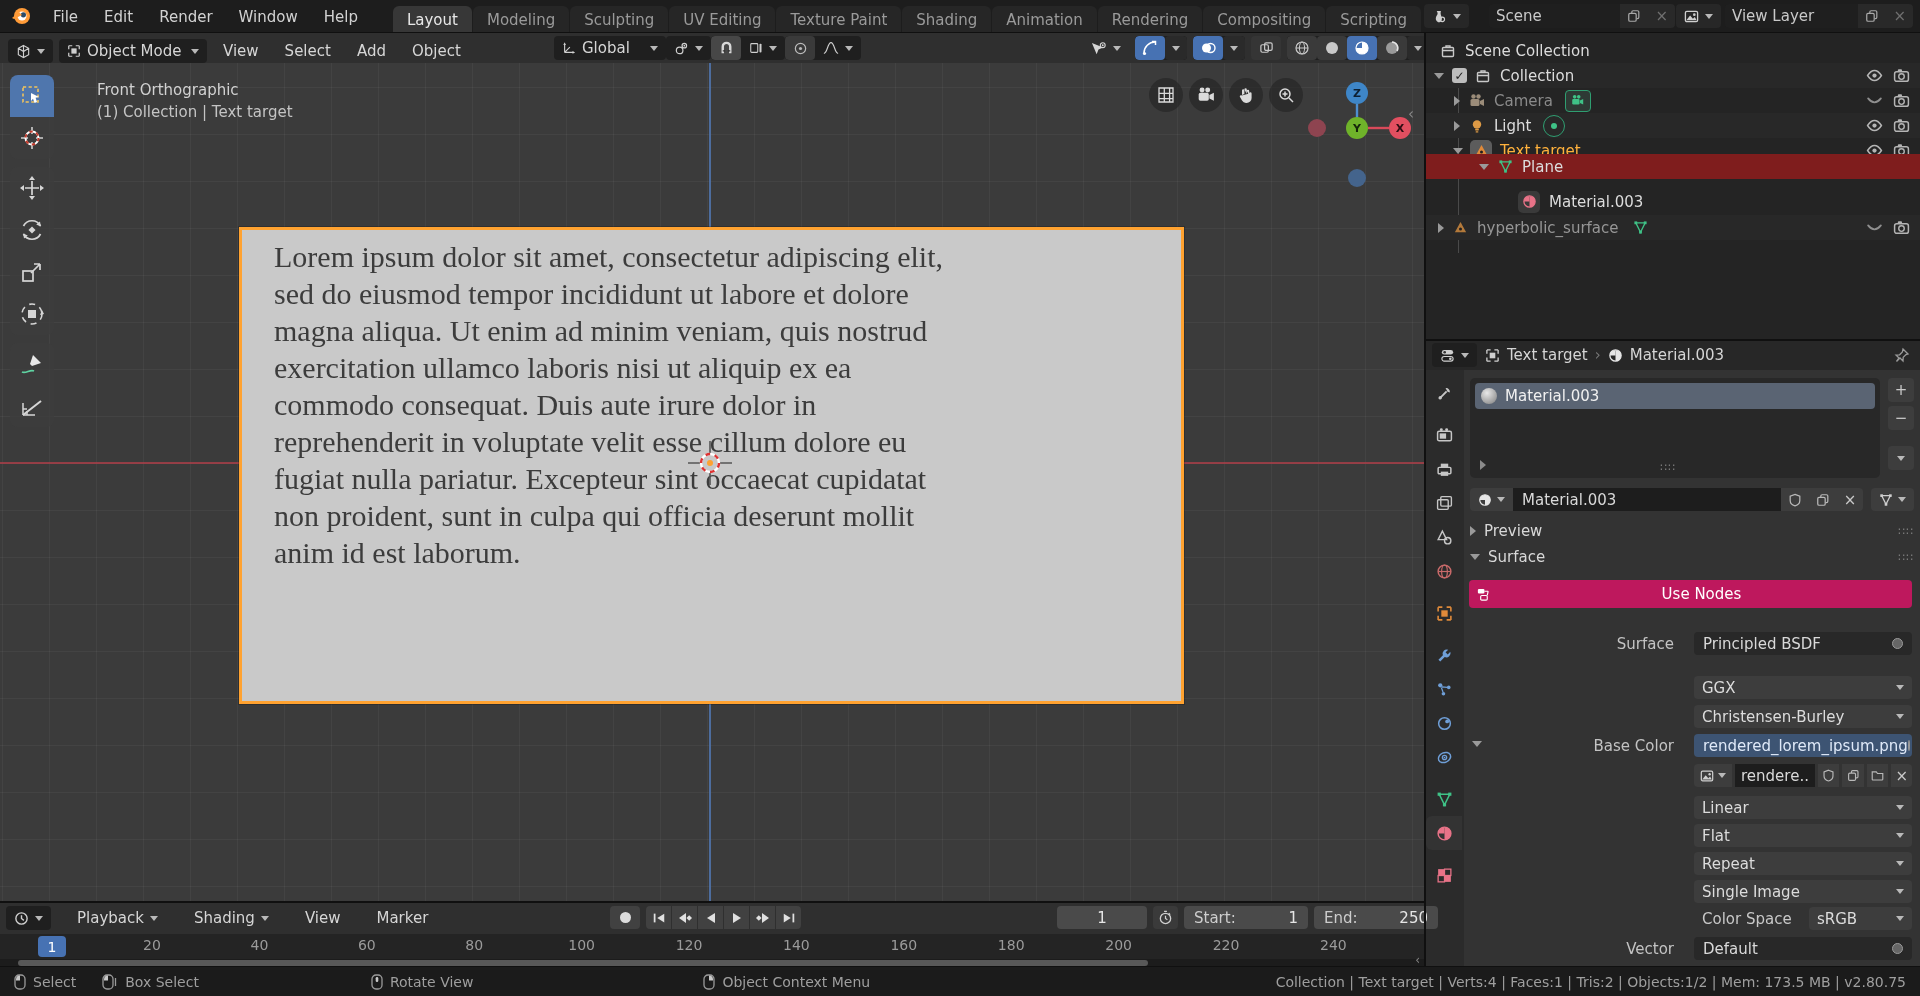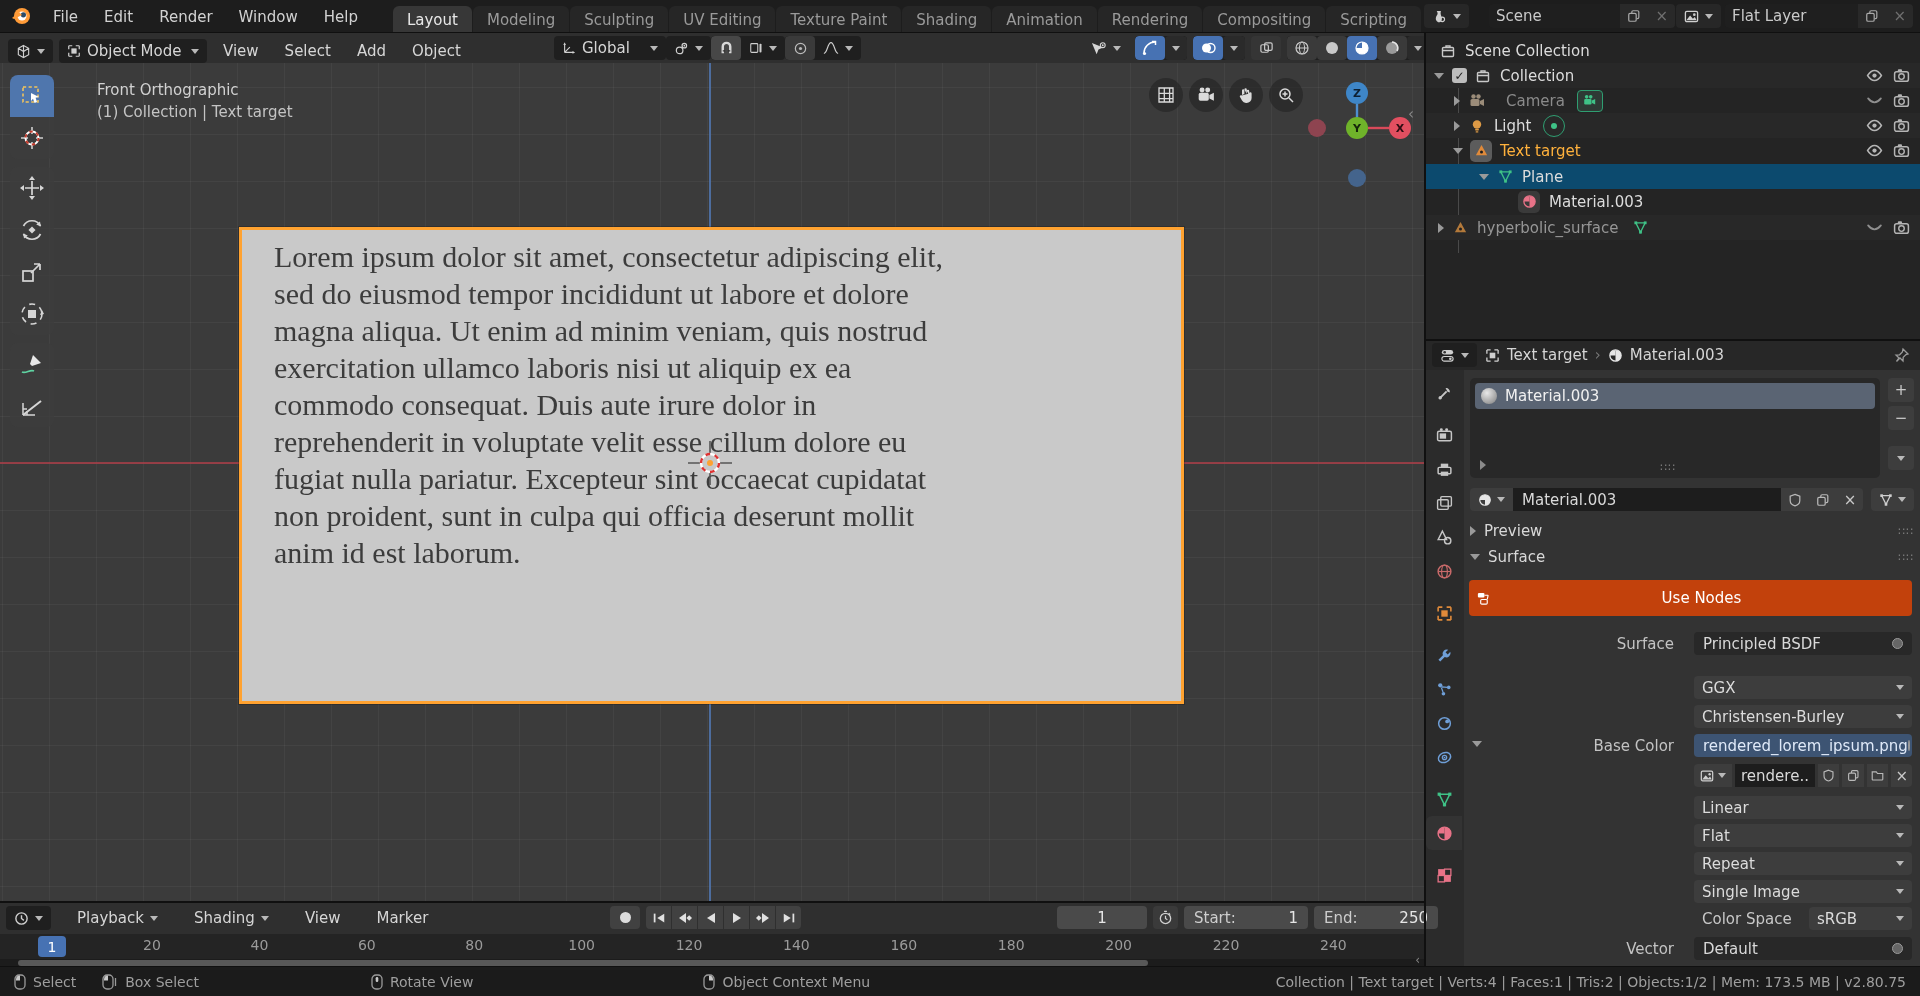--- a/index.html
+++ b/index.html
@@ -223,21 +223,21 @@
       </div>
     </div>
     <div class="abs row" style="left:1676px;top:4px;gap:4px">
       <div class="hbtn" style="background:#272727">
         <svg class="ic" width="15" height="15" viewBox="0 0 16 16">
             <use href="#i-img" color="#cfcfcf"></use>
           </svg>
         <span class="caret"></span>
       </div>
       <div class="id-field" style="width:188px">
-        <span class="seg" style="flex:1">Flat Layer</span>
+        <span class="seg" style="flex:1">View Layer</span>
         <span class="seg dim">
             <svg class="ic" width="14" height="14" viewBox="0 0 16 16">
               <use href="#i-copy" color="#a8a8a8"></use>
             </svg>
           </span>
         <span class="seg dim" style="color:#6f6f6f">×</span>
       </div>
     </div>
   </div>
 
@@ -573,21 +573,21 @@
             <use href="#i-cam" color="#b5b5b5"></use>
           </svg>
       </span>
     </div>
 
     <div class="ol-row" style="top:55px">
       <span class="tri-r" style="margin-left:28px"></span>
       <svg class="ic" style="margin-left:9px" width="16" height="16" viewBox="0 0 16 16">
           <use href="#i-moviecam" color="#9b8c79"></use>
         </svg>
-      <span style="margin-left:21px;color:#8a8a8a">Camera</span>
+      <span style="margin-left:9px;color:#8a8a8a">Camera</span>
       <span class="badge" style="margin-left:12px;width:24px;height:20px;border:1.4px solid #2f9e71;border-radius:4px;background:#2e3a35">
         <svg class="ic" width="13" height="13" viewBox="0 0 16 16">
             <use href="#i-moviecam" color="#3fc287"></use>
           </svg>
       </span>
       <span class="rt">
         <svg class="ic" width="17" height="17" viewBox="0 0 16 16">
             <use href="#i-vee" color="#8f8f8f"></use>
           </svg>
         <svg class="ic" width="17" height="17" viewBox="0 0 16 16">
@@ -626,21 +626,21 @@
       <span class="rt">
         <svg class="ic" width="17" height="17" viewBox="0 0 16 16">
             <use href="#i-eye" color="#b5b5b5"></use>
           </svg>
         <svg class="ic" width="17" height="17" viewBox="0 0 16 16">
             <use href="#i-cam" color="#b5b5b5"></use>
           </svg>
       </span>
     </div>
 
-    <div class="ol-row" style="top:131px;background:#0c4a6e">
+    <div class="ol-row" style="top:121px;background:#7f1d1d">
       <span class="tri-d" style="margin-left:53px"></span>
       <svg class="ic" style="margin-left:9px" width="15" height="15" viewBox="0 0 16 16">
           <use href="#i-mesh" color="#3fc287"></use>
         </svg>
       <span style="margin-left:9px;color:#dcdcdc">Plane</span>
     </div>
 
     <div class="ol-row" style="top:156px">
       <span class="badge" style="margin-left:92px;width:22px;height:22px;background:#3a3a3a;border-radius:5px">
         <svg class="ic" width="15" height="15" viewBox="0 0 16 16">
@@ -850,21 +850,21 @@
         <span class="tri-r"></span>
           <span style="color:#d8d8d8">Preview</span>
         <span class="grip" style="margin-left:auto">∷∷</span>
       </div>
       <div class="abs row" style="left:6px;top:178px;width:444px;gap:8px">
         <span class="tri-d"></span>
           <span style="color:#d8d8d8">Surface</span>
         <span class="grip" style="margin-left:auto">∷∷</span>
       </div>
 
-      <div class="abs row" style="left:5px;top:210px;width:443px;height:36px;background:#c2410c;border-radius:4px">
+      <div class="abs row" style="left:5px;top:210px;width:443px;height:28px;background:#be185d;border-radius:4px">
         <svg class="ic" style="margin-left:7px" width="15" height="15" viewBox="0 0 16 16">
             <rect x="2" y="2" width="7" height="5" rx="1.2" fill="#fff"></rect>
             <rect x="5" y="9" width="7" height="5" rx="1.2" fill="none" stroke="#fff" stroke-width="1.2"></rect>
             <path d="M9 4.5h4M13 4.5L12 9" fill="none" stroke="#fff" stroke-width="1.2"></path>
           </svg>
         <span style="flex:1;text-align:center;color:#fff">Use Nodes</span>
       </div>
 
       <div class="abs flabel" style="left:0;top:265px">Surface</div>
       <div class="abs menufield" style="left:230px;top:262px;width:200px">

